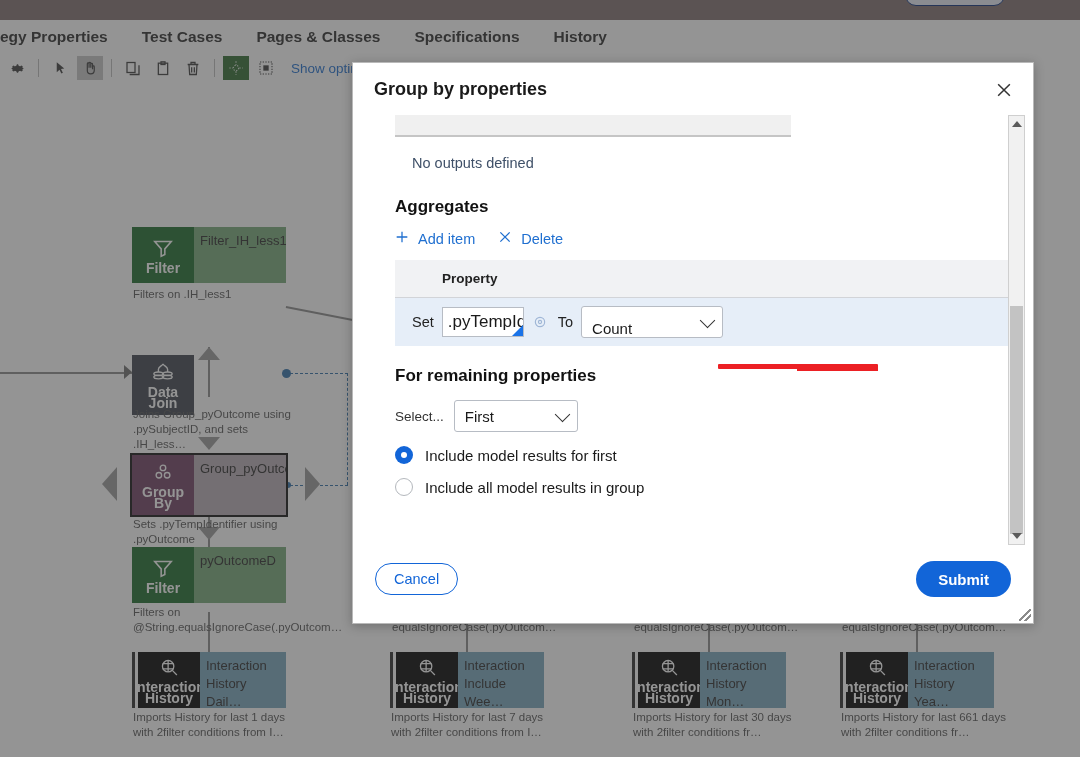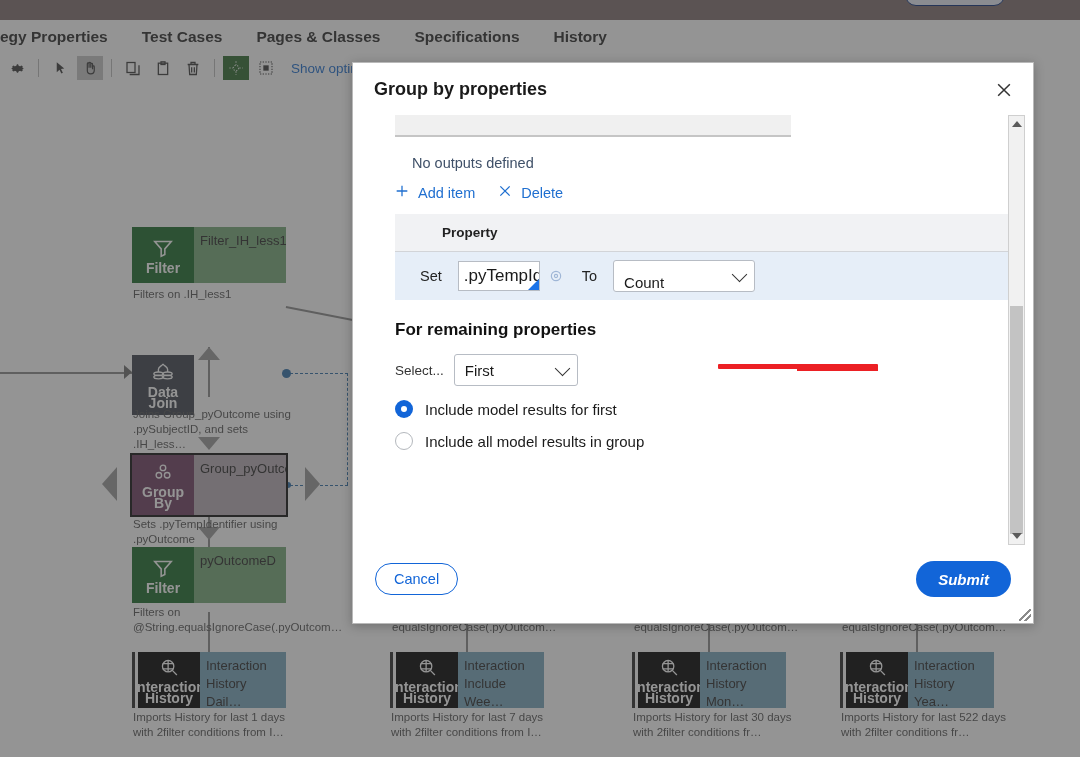--- a/index.html
+++ b/index.html
@@ -205,21 +205,21 @@
     font-size: 13.5px; font-weight: bold; color: #222;
   }
   .agg-head .c1 { width: 360px; padding-left: 47px; }
   .agg-head .c2 { flex: 1; }
   .agg-row {
     display: flex; align-items: center; height: 48px;
     background: #e6eef8;
     padding-left: 9px;
     font-size: 14.5px; color: #222;
   }
-  .agg-row .lbl { margin: 0 16px; }
+  .agg-row .lbl { margin: 0 8px; }
   .prop-input {
     position: relative;
     width: 82px; height: 30px;
     border: 1px solid #b7bcc4; background: #fff;
     display: flex; align-items: center;
     padding-left: 5px;
     font-size: 17px; color: #1a1a1a;
     overflow: hidden; white-space: nowrap;
   }
   .prop-input .corner {
@@ -299,21 +299,21 @@
     border: 1px solid #1265d8; border-radius: 16px;
     background: #fff; color: #1265d8;
     font-size: 14.5px;
     display: flex; align-items: center; justify-content: center;
   }
   .btn-submit {
     min-width: 94px; height: 36px; padding: 0 22px;
     border: none; border-radius: 18px;
     background: #1265d8; color: #fff;
     font-size: 15px; font-weight: bold;
-    display: flex; align-items: center; justify-content: center; font-style: italic;
+    display: flex; align-items: center; justify-content: center;
   }
   .resize-grip {
     position: absolute; right: 2px; bottom: 2px;
     width: 12px; height: 12px;
     background:
       linear-gradient(135deg, transparent 0 45%, #8b8b8b 45% 55%, transparent 55% 100%),
       linear-gradient(135deg, transparent 0 70%, #8b8b8b 70% 80%, transparent 80% 100%);
     z-index: 60;
   }
 
@@ -534,21 +534,21 @@
           <span class="glyph">
             <svg width="22" height="21" viewBox="0 0 24 24" fill="none" stroke="#fff" stroke-width="1.5">
                 <circle cx="11" cy="10.5" r="6.5"></circle>
                 <path d="M4.8 7.5h12.4M4.8 13.5h12.4M11 4v13M15.8 15.3L21 20.5"></path>
               </svg>
           </span>
           <span class="cap">Interaction History</span>
         </div>
         <div class="ttl">Interaction History Yea…</div>
       </div>
-      <div class="ncap" style="left:841px; top:628px; width:172px;">Imports History for last 522 days with 2filter conditions fr…</div>
+      <div class="ncap" style="left:841px; top:628px; width:172px;">Imports History for last 661 days with 2filter conditions fr…</div>
 
     </div>
   </div>
 
   <div class="dim"></div>
 
   <div class="modal">
 
     <div class="modal-header">
       <div class="modal-title">Group by properties</div>
@@ -557,20 +557,21 @@
             <path d="M5 5l14 14M19 5L5 19"></path>
           </svg>
       </div>
     </div>
 
     <div class="modal-body">
 
       <div class="outputs-field" title=""></div>
       <div class="no-outputs">No outputs defined</div>
 
+      <div class="sect-title">Aggregates</div>
 
       <div class="actions">
         <div class="act">
           <span class="sym">
             <svg width="16" height="16" viewBox="0 0 24 24" fill="none" stroke="currentColor" stroke-width="1.9">
                 <path d="M12 4v16M4 12h16"></path>
               </svg>
           </span>
           <span>Add item</span>
         </div>

